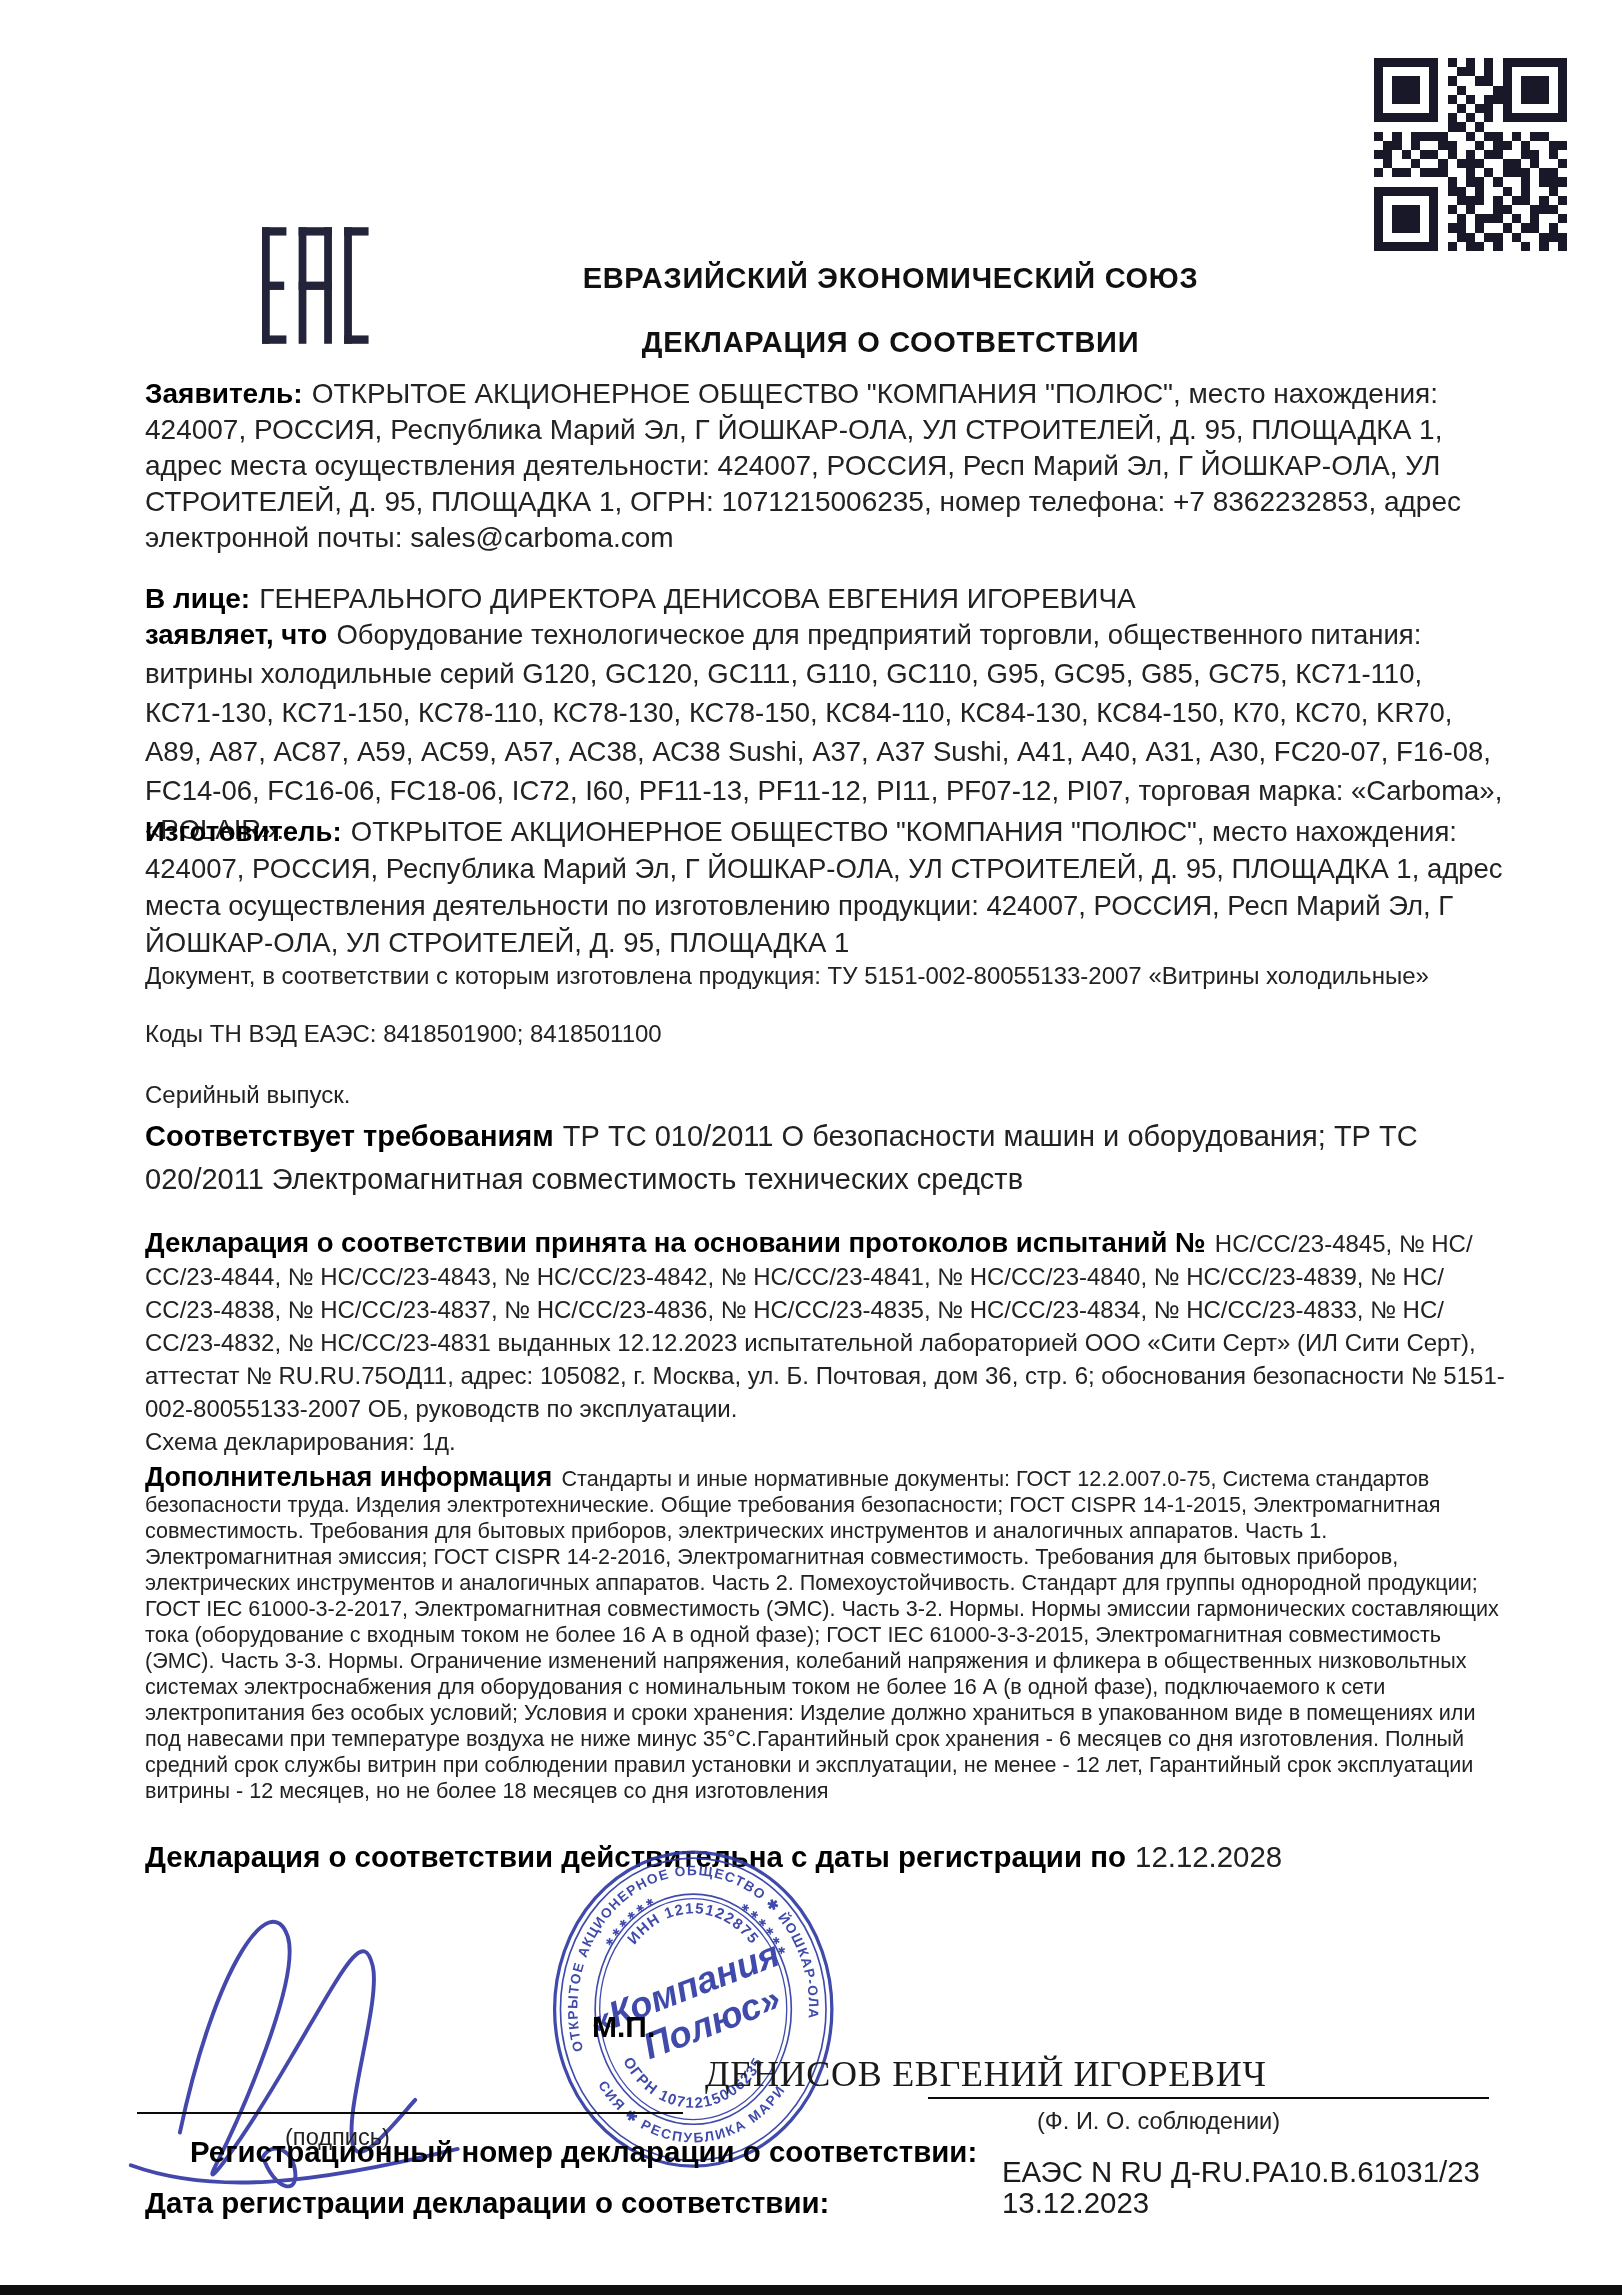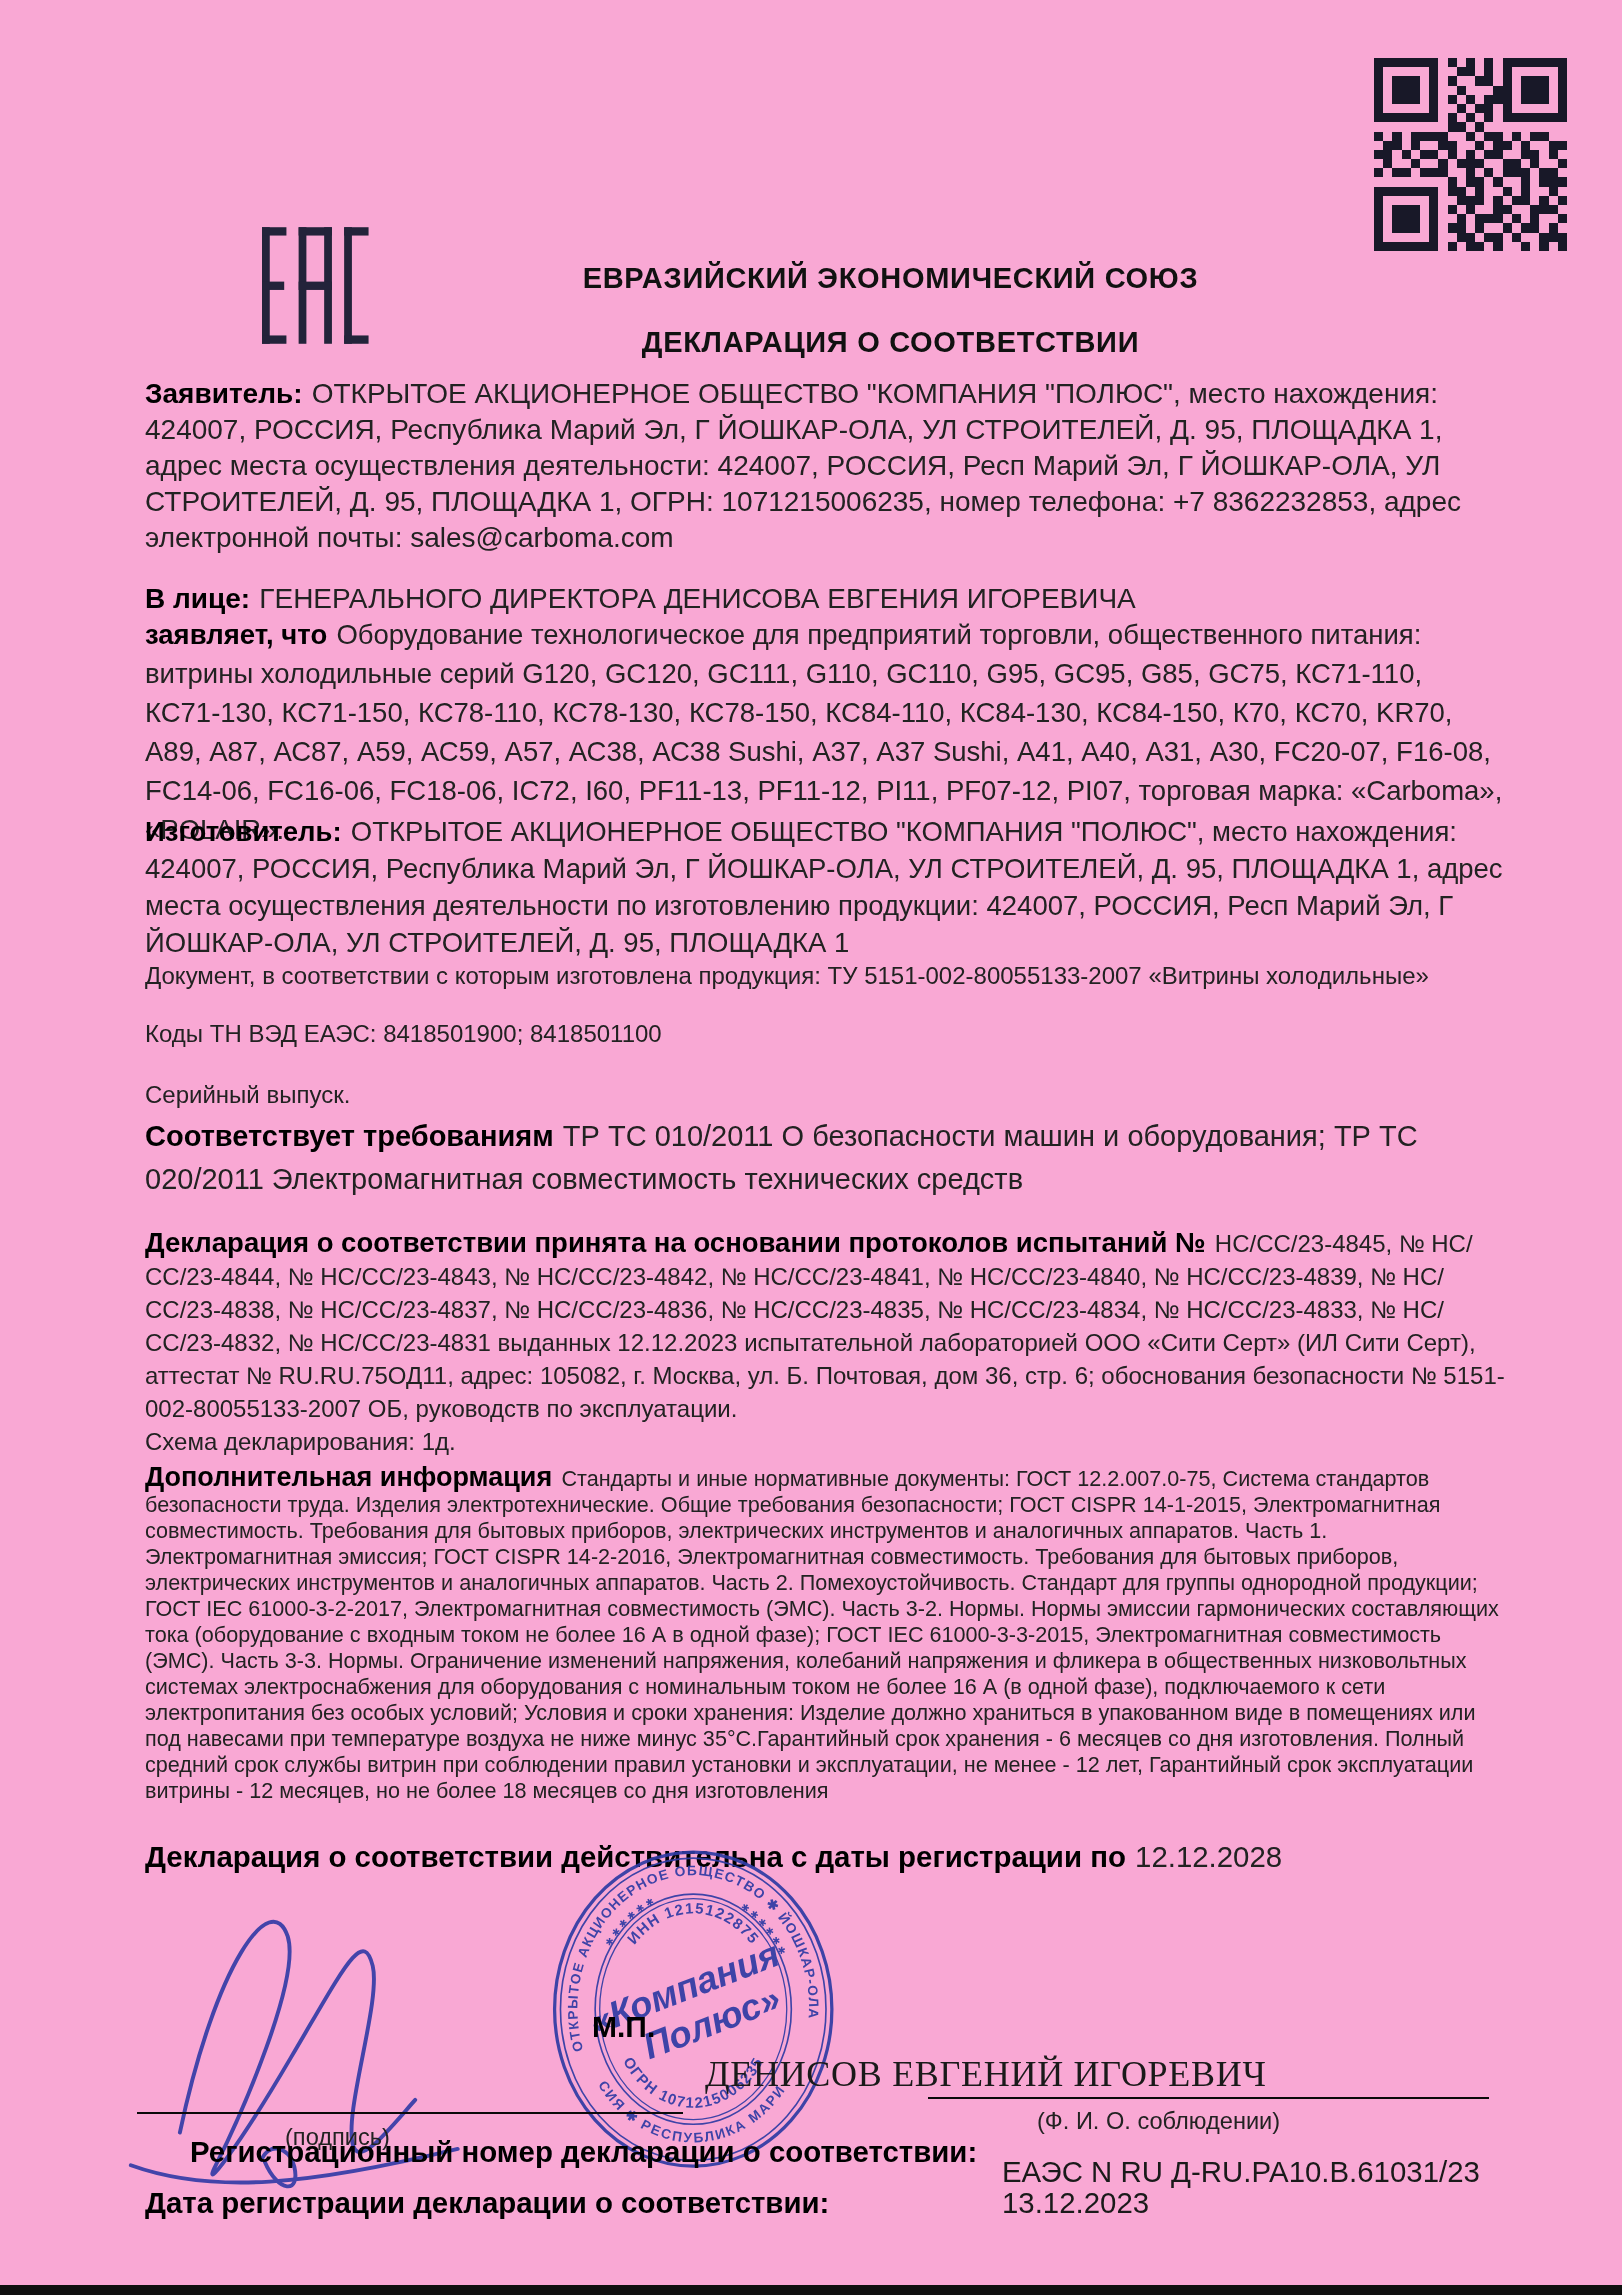--- a/index.html
+++ b/index.html
@@ -1,16 +1,16 @@
 <!DOCTYPE html>
 <html style="font-size:10.5px"><head>
 <meta charset="utf-8">
 <style>
   html,body{margin:0;padding:0;background:#888;}
-  .page{position:relative;width:1623px;height:2295px;background:#f9a8d4;overflow:hidden;
+  .page{position:relative;width:1623px;height:2295px;background:#ffffff;overflow:hidden;
         font-family:"Liberation Sans",sans-serif;color:#1e1e1e;}
   .para{position:absolute;left:145px;width:1360px;margin:0;font-size:28px;line-height:36px;color:#222;}
   .b{font-weight:bold;color:#000;}
   .lbl{font-weight:bold;color:#000;margin-right:9.2px;}
   .block{display:block;}
   
   .titles{position:absolute;left:393px;top:262px;width:995px;text-align:center;}
   .title-line{font-weight:bold;font-size:29px;color:#111;letter-spacing:0.7px;}
   .title-gap{height:31px;}
   

